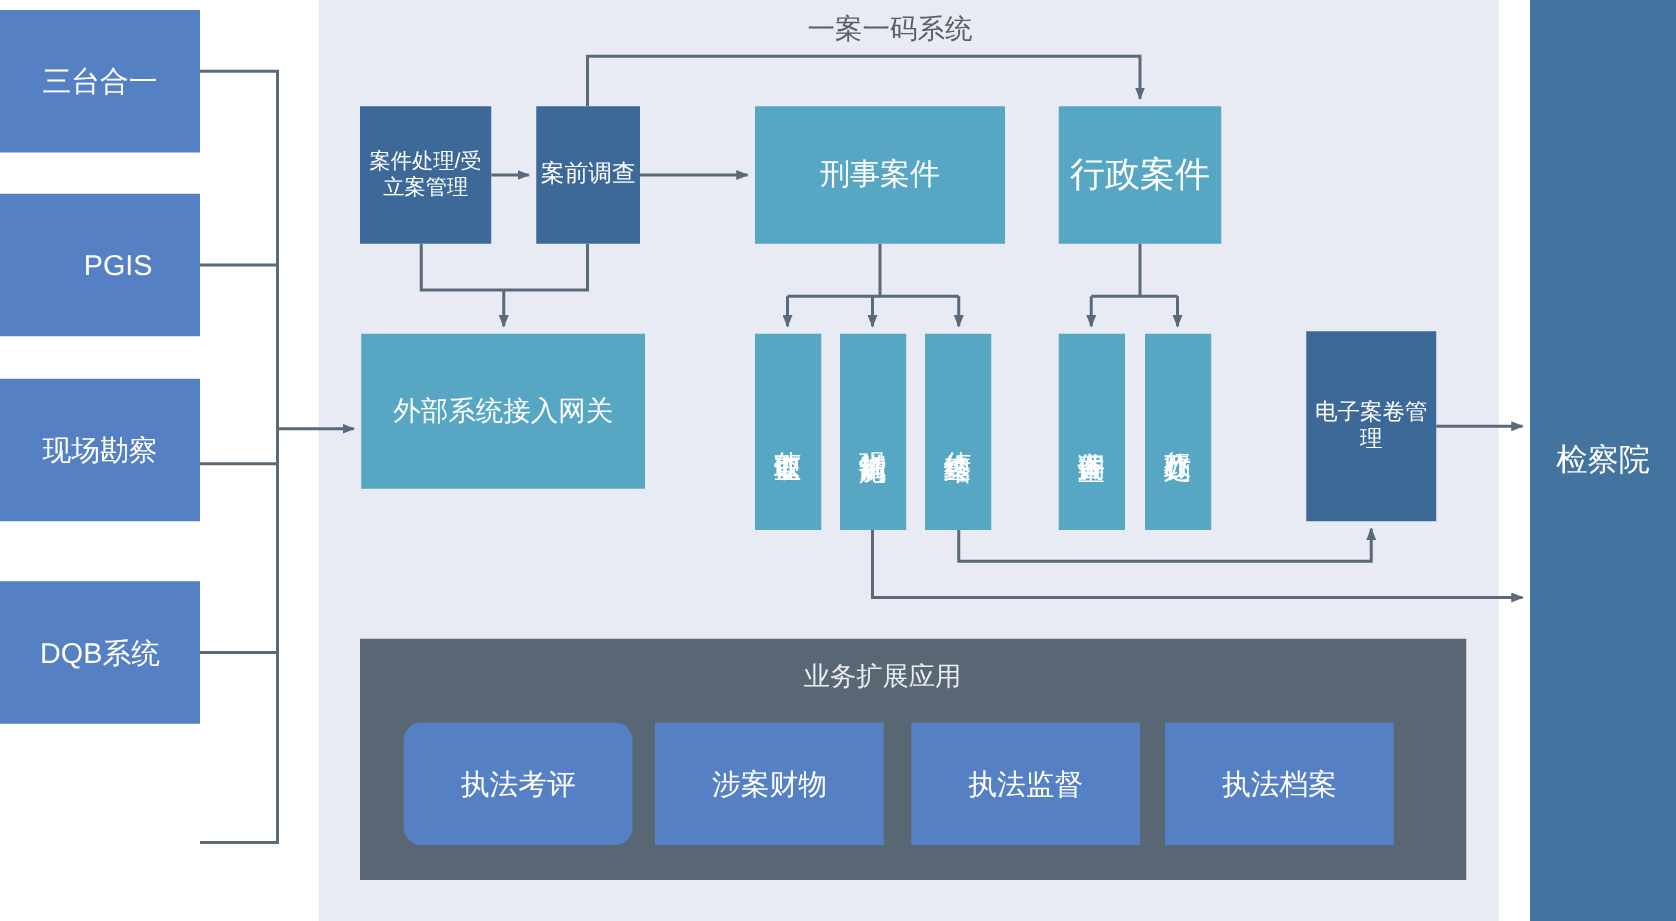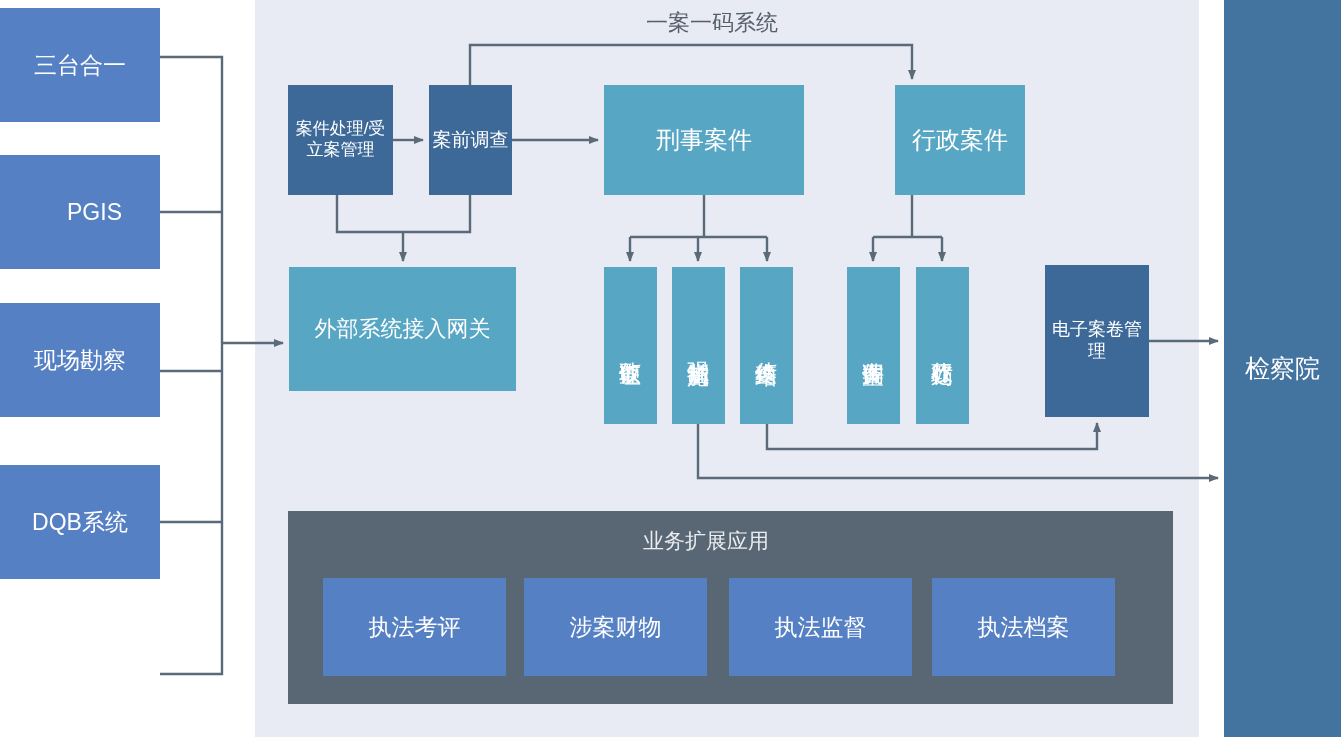--- a/index.html
+++ b/index.html
@@ -73,21 +73,21 @@
   </div>
 
   <div class="box c-darkblue" style="left:429px;top:85px;width:83px;height:110px;font-size:19px;">
     <span>案前调查</span>
   </div>
 
   <div class="box c-teal" style="left:604px;top:85px;width:200px;height:110px;font-size:24px;">
     <span>刑事案件</span>
   </div>
 
-  <div class="box c-teal" style="left:847px;top:85px;width:130px;height:110px;font-size:24px;margin-left:48px;">
+  <div class="box c-teal" style="left:847px;top:85px;width:130px;height:110px;font-size:28px;">
     <span>行政案件</span>
   </div>
 
   <div class="box c-teal" style="left:289px;top:267px;width:227px;height:124px;font-size:22px;">
     <span>外部系统接入网关</span>
   </div>
 
   <div class="box c-teal vert" style="left:604px;top:267px;width:53px;height:157px;">
     <span>侦查取证</span>
   </div>
@@ -109,21 +109,21 @@
   </div>
 
   <div class="box c-darkblue" style="left:1045px;top:265px;width:104px;height:152px;font-size:18px;">
     <span>电子案卷管理</span>
   </div>
 
   <div class="box c-gray" style="left:288px;top:511px;width:885px;height:193px;display:block;"></div>
 
   <div class="exp-title" style="left:643px;top:527px;text-align:center;">业务扩展应用</div>
 
-  <div class="box c-medblue" style="left:323px;top:578px;width:183px;height:98px;font-size:23px;">
+  <div class="box c-medblue" style="left:323px;top:578px;width:183px;height:98px;font-size:23px;border-radius:14px;">
     <span>执法考评</span>
   </div>
 
   <div class="box c-medblue" style="left:524px;top:578px;width:183px;height:98px;font-size:23px;">
     <span>涉案财物</span>
   </div>
 
   <div class="box c-medblue" style="left:932px;top:578px;width:183px;height:98px;font-size:23px;">
     <span>执法档案</span>
   </div>

